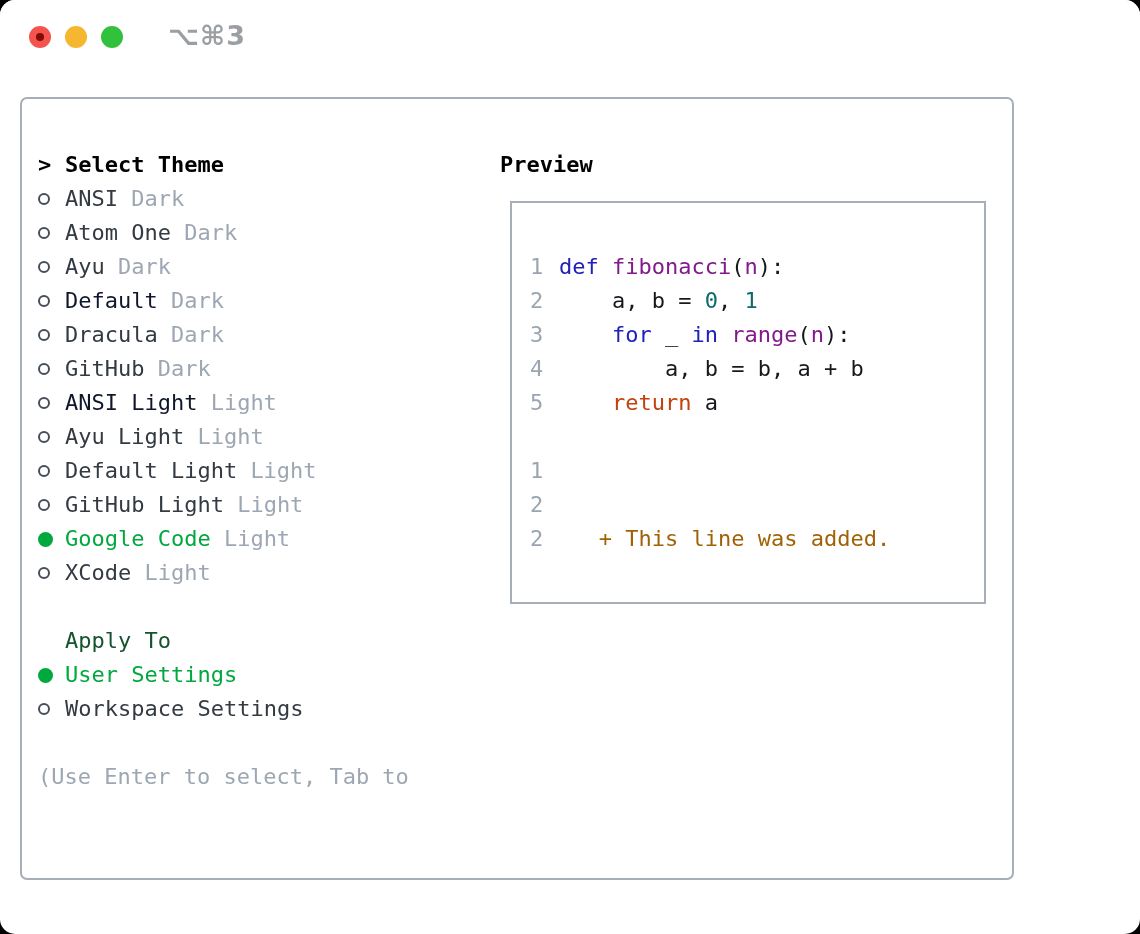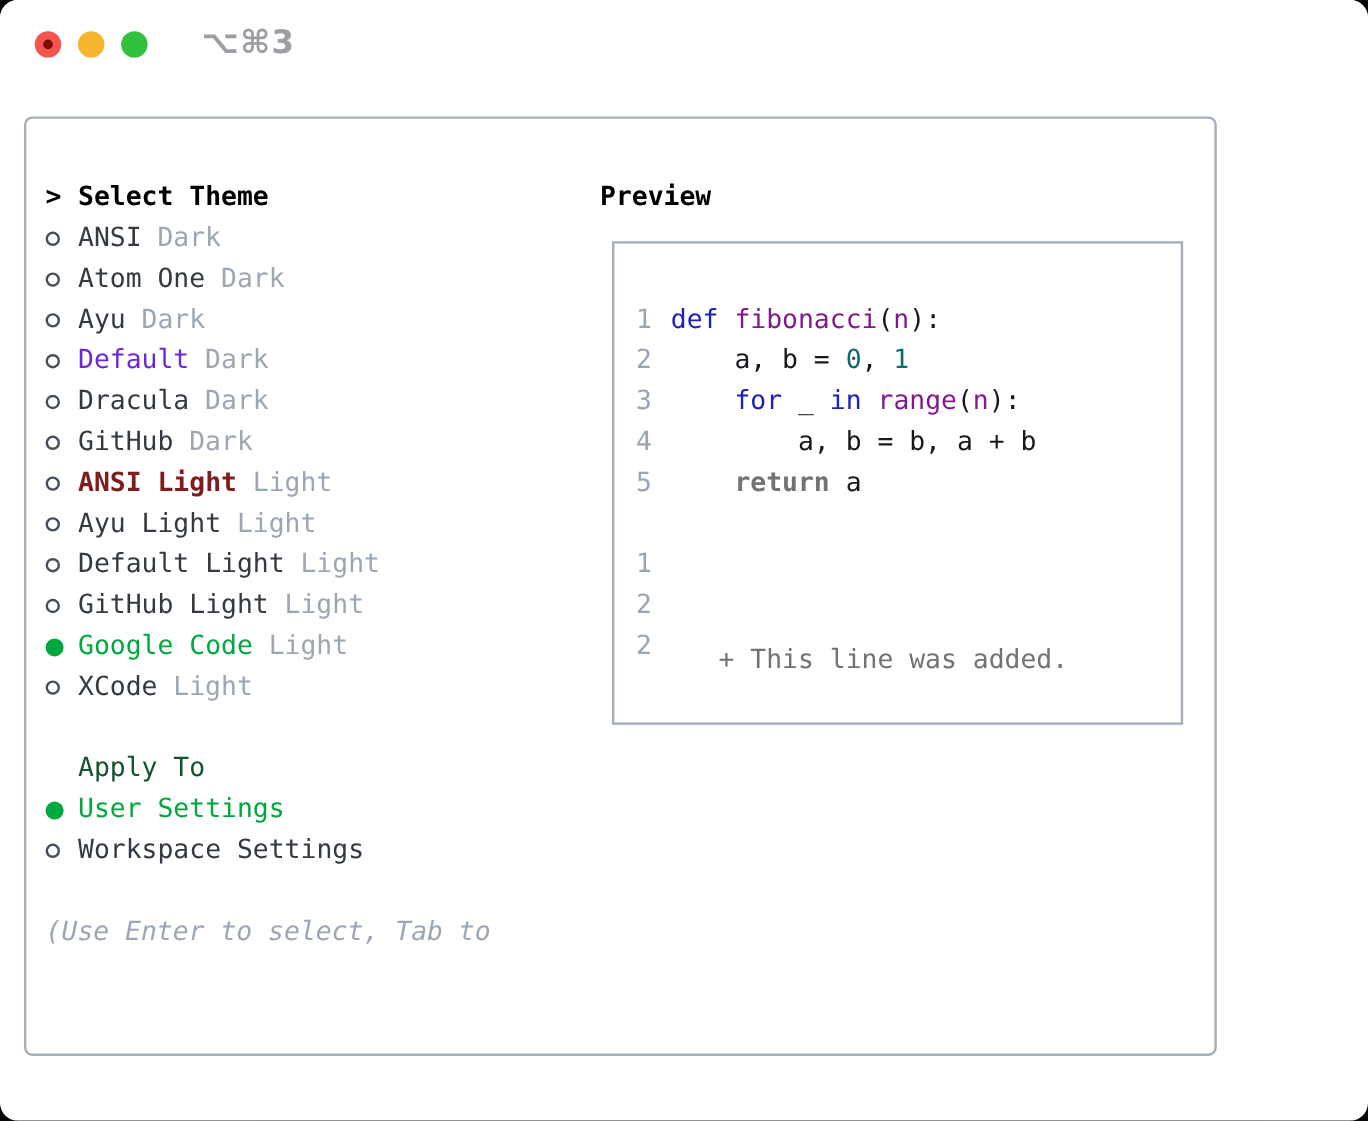--- a/index.html
+++ b/index.html
@@ -25,21 +25,21 @@
   .left-col { position: absolute; left: 16px; top: 49px; width: 440px; }
   .row { height: 34px; line-height: 34px; font-size: 22px; white-space: pre; display: flex; align-items: center; }
   .slot { display: inline-flex; width: 27px; flex: 0 0 27px; align-items: center; }
   .prefix-glyph { font-weight: bold; color: #000000; font-size: 22px; line-height: 34px; }
   .header-label { font-weight: bold; color: #000000; text-align: right; }
   .subheader-label { color: #14532d; }
   .radio-ring { width: 12px; height: 12px; border: 2.5px solid #454f5b; border-radius: 50%; display: inline-block; }
   .radio-dot { width: 15px; height: 15px; border-radius: 50%; display: inline-block; }
   .item-name { }
   .item-variant { margin-left: 13.2px; }
-  .hint-line { height: 34px; line-height: 34px; font-size: 22px; white-space: pre; font-style: italic; }
+  .hint-line { height: 34px; line-height: 34px; font-size: 22px; white-space: pre; }
   .preview-label { position: absolute; left: 478px; top: 49px; height: 34px; line-height: 34px; font-size: 22px; font-weight: bold; color: #000000; }
   .preview-box {
     position: absolute; left: 488px; top: 102px; width: 476px; height: 403px;
     border: 2px solid #a6aeb9; background: #ffffff; padding: 47px 0 0 18px; overflow: hidden;
   }
   .pline { height: 34px; line-height: 34px; font-size: 22px; white-space: pre; display: flex; }
   .gutter { display: inline-block; width: 29px; flex: 0 0 29px; }
   .pcontent { white-space: pre; }
 </style>
 </head>
@@ -58,24 +58,24 @@
   <div class="panel">
     <div class="left-col">
       <div class="row">
         <span class="slot"><span class="prefix-glyph">&gt;</span></span>
         <span class="header-label">Select Theme</span>
       </div>
       <div id="theme-list">
           <div class="row"><span class="slot"><span class="radio-ring"></span></span><span class="item-name" style="color: rgb(51, 58, 66);">ANSI</span><span class="item-variant" style="color: rgb(157, 167, 179);">Dark</span></div>
           <div class="row"><span class="slot"><span class="radio-ring"></span></span><span class="item-name" style="color: rgb(51, 58, 66);">Atom One</span><span class="item-variant" style="color: rgb(157, 167, 179);">Dark</span></div>
           <div class="row"><span class="slot"><span class="radio-ring"></span></span><span class="item-name" style="color: rgb(51, 58, 66);">Ayu</span><span class="item-variant" style="color: rgb(157, 167, 179);">Dark</span></div>
-          <div class="row"><span class="slot"><span class="radio-ring"></span></span><span class="item-name" style="color: #6d28d9;">Default</span><span class="item-variant" style="color: rgb(157, 167, 179);">Dark</span></div>
+          <div class="row"><span class="slot"><span class="radio-ring"></span></span><span class="item-name" style="color: #0f172a;">Default</span><span class="item-variant" style="color: rgb(157, 167, 179);">Dark</span></div>
           <div class="row"><span class="slot"><span class="radio-ring"></span></span><span class="item-name" style="color: rgb(51, 58, 66);">Dracula</span><span class="item-variant" style="color: rgb(157, 167, 179);">Dark</span></div>
           <div class="row"><span class="slot"><span class="radio-ring"></span></span><span class="item-name" style="color: rgb(51, 58, 66);">GitHub</span><span class="item-variant" style="color: rgb(157, 167, 179);">Dark</span></div>
-          <div class="row"><span class="slot"><span class="radio-ring"></span></span><span class="item-name" style="color: #7f1d1d; font-weight: bold;">ANSI Light</span><span class="item-variant" style="color: rgb(157, 167, 179);">Light</span></div>
+          <div class="row"><span class="slot"><span class="radio-ring"></span></span><span class="item-name" style="color: #0f172a;">ANSI Light</span><span class="item-variant" style="color: rgb(157, 167, 179);">Light</span></div>
           <div class="row"><span class="slot"><span class="radio-ring"></span></span><span class="item-name" style="color: rgb(51, 58, 66);">Ayu Light</span><span class="item-variant" style="color: rgb(157, 167, 179);">Light</span></div>
           <div class="row"><span class="slot"><span class="radio-ring"></span></span><span class="item-name" style="color: rgb(51, 58, 66);">Default Light</span><span class="item-variant" style="color: rgb(157, 167, 179);">Light</span></div>
           <div class="row"><span class="slot"><span class="radio-ring"></span></span><span class="item-name" style="color: rgb(51, 58, 66);">GitHub Light</span><span class="item-variant" style="color: rgb(157, 167, 179);">Light</span></div>
           <div class="row"><span class="slot"><span class="radio-dot" style="background: rgb(0, 168, 62);"></span></span><span class="item-name" style="color: rgb(0, 168, 62);">Google Code</span><span class="item-variant" style="color: rgb(157, 167, 179);">Light</span></div>
           <div class="row"><span class="slot"><span class="radio-ring"></span></span><span class="item-name" style="color: rgb(51, 58, 66);">XCode</span><span class="item-variant" style="color: rgb(157, 167, 179);">Light</span></div>
         </div>
       <div class="row"></div>
       <div class="row">
         <span class="slot"></span>
         <span class="subheader-label">Apply To</span>
@@ -90,21 +90,21 @@
       </div>
     </div>
 
     <div class="preview-label">Preview</div>
     <div class="preview-box">
       <div id="preview-lines">
           <div class="pline"><span class="gutter" style="color: rgb(154, 165, 177);">1</span><span class="pcontent"><span style="color: rgb(32, 32, 187);">def</span><span style="color: rgb(21, 24, 28);"> </span><span style="color: rgb(130, 26, 140);">fibonacci</span><span style="color: rgb(21, 24, 28);">(</span><span style="color: rgb(130, 26, 140);">n</span><span style="color: rgb(21, 24, 28);">):</span></span></div>
           <div class="pline"><span class="gutter" style="color: rgb(154, 165, 177);">2</span><span class="pcontent"><span style="color: rgb(21, 24, 28);">    a, b = </span><span style="color: rgb(12, 107, 107);">0</span><span style="color: rgb(21, 24, 28);">, </span><span style="color: rgb(12, 107, 107);">1</span></span></div>
           <div class="pline"><span class="gutter" style="color: rgb(154, 165, 177);">3</span><span class="pcontent"><span style="color: rgb(21, 24, 28);">    </span><span style="color: rgb(32, 32, 187);">for</span><span style="color: rgb(21, 24, 28);"> _ </span><span style="color: rgb(32, 32, 187);">in</span><span style="color: rgb(21, 24, 28);"> </span><span style="color: rgb(130, 26, 140);">range</span><span style="color: rgb(21, 24, 28);">(</span><span style="color: rgb(130, 26, 140);">n</span><span style="color: rgb(21, 24, 28);">):</span></span></div>
           <div class="pline"><span class="gutter" style="color: rgb(154, 165, 177);">4</span><span class="pcontent"><span style="color: rgb(21, 24, 28);">        a, b = b, a + b</span></span></div>
-          <div class="pline"><span class="gutter" style="color: rgb(154, 165, 177);">5</span><span class="pcontent"><span style="color: rgb(21, 24, 28);">    </span><span style="color: #737373; font-weight: bold;">return</span><span style="color: rgb(21, 24, 28);"> a</span></span></div>
+          <div class="pline"><span class="gutter" style="color: rgb(154, 165, 177);">5</span><span class="pcontent"><span style="color: rgb(21, 24, 28);">    </span><span style="color: #c2410c;">return</span><span style="color: rgb(21, 24, 28);"> a</span></span></div>
           <div class="pline"></div>
           <div class="pline"><span class="gutter" style="color: rgb(154, 165, 177);">1</span></div>
           <div class="pline"><span class="gutter" style="color: rgb(154, 165, 177);">2</span></div>
-          <div class="pline"><span class="gutter" style="color: rgb(154, 165, 177);">2</span><span class="pcontent" style="color: #737373; margin-top: 12px;">   + This line was added.</span></div>
+          <div class="pline"><span class="gutter" style="color: rgb(154, 165, 177);">2</span><span class="pcontent" style="color: #a16207;">   + This line was added.</span></div>
         </div>
     </div>
   </div>
 </div>
 
 </body></html>

